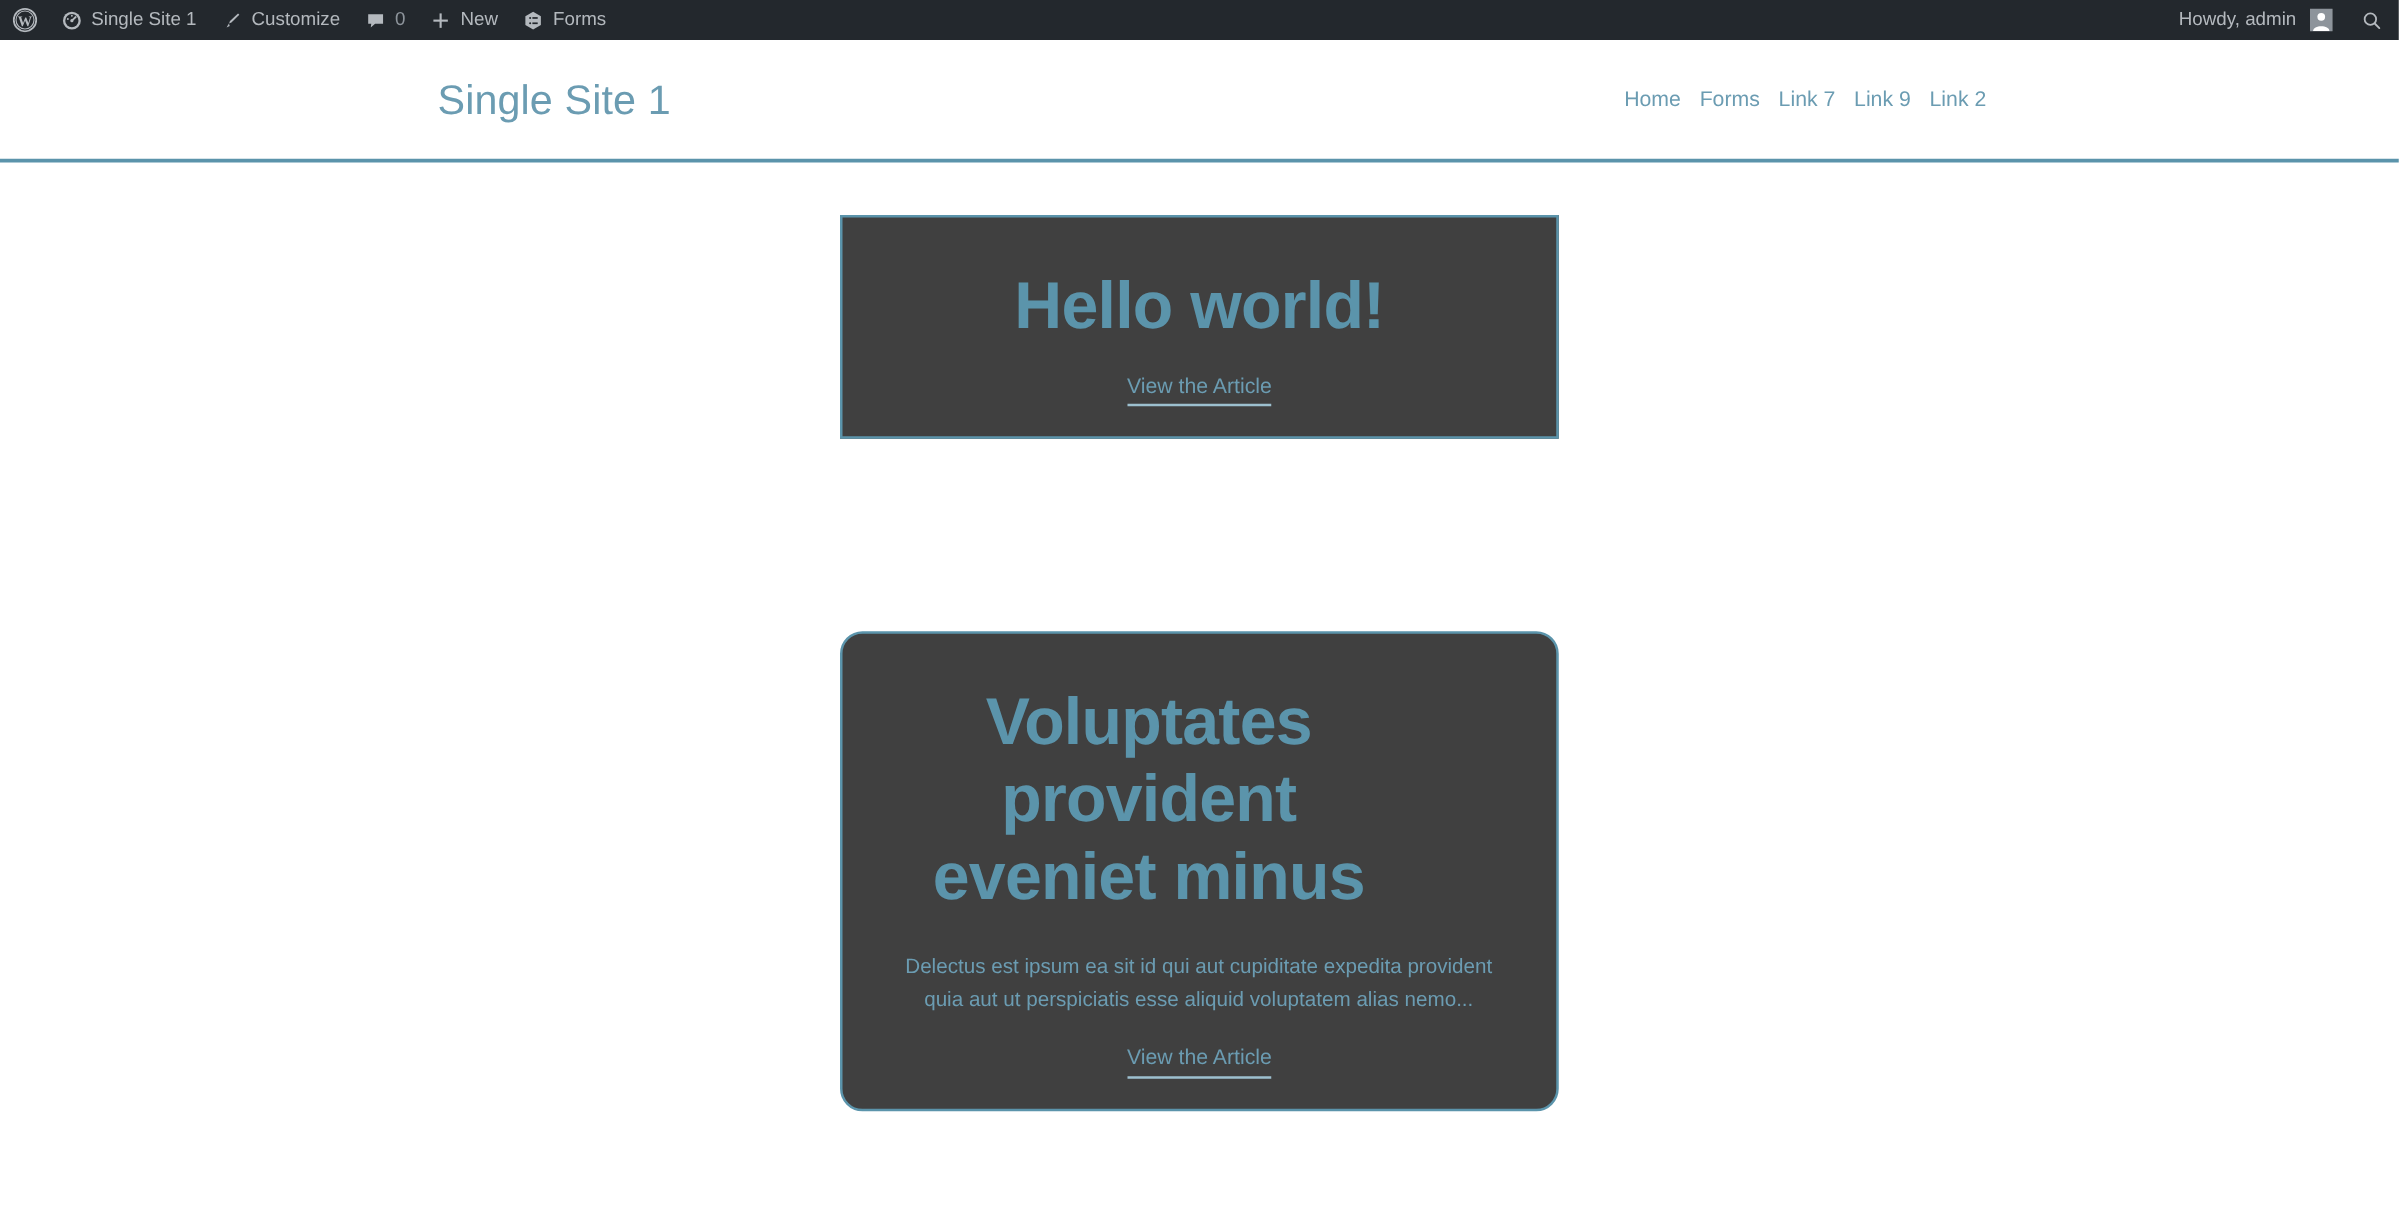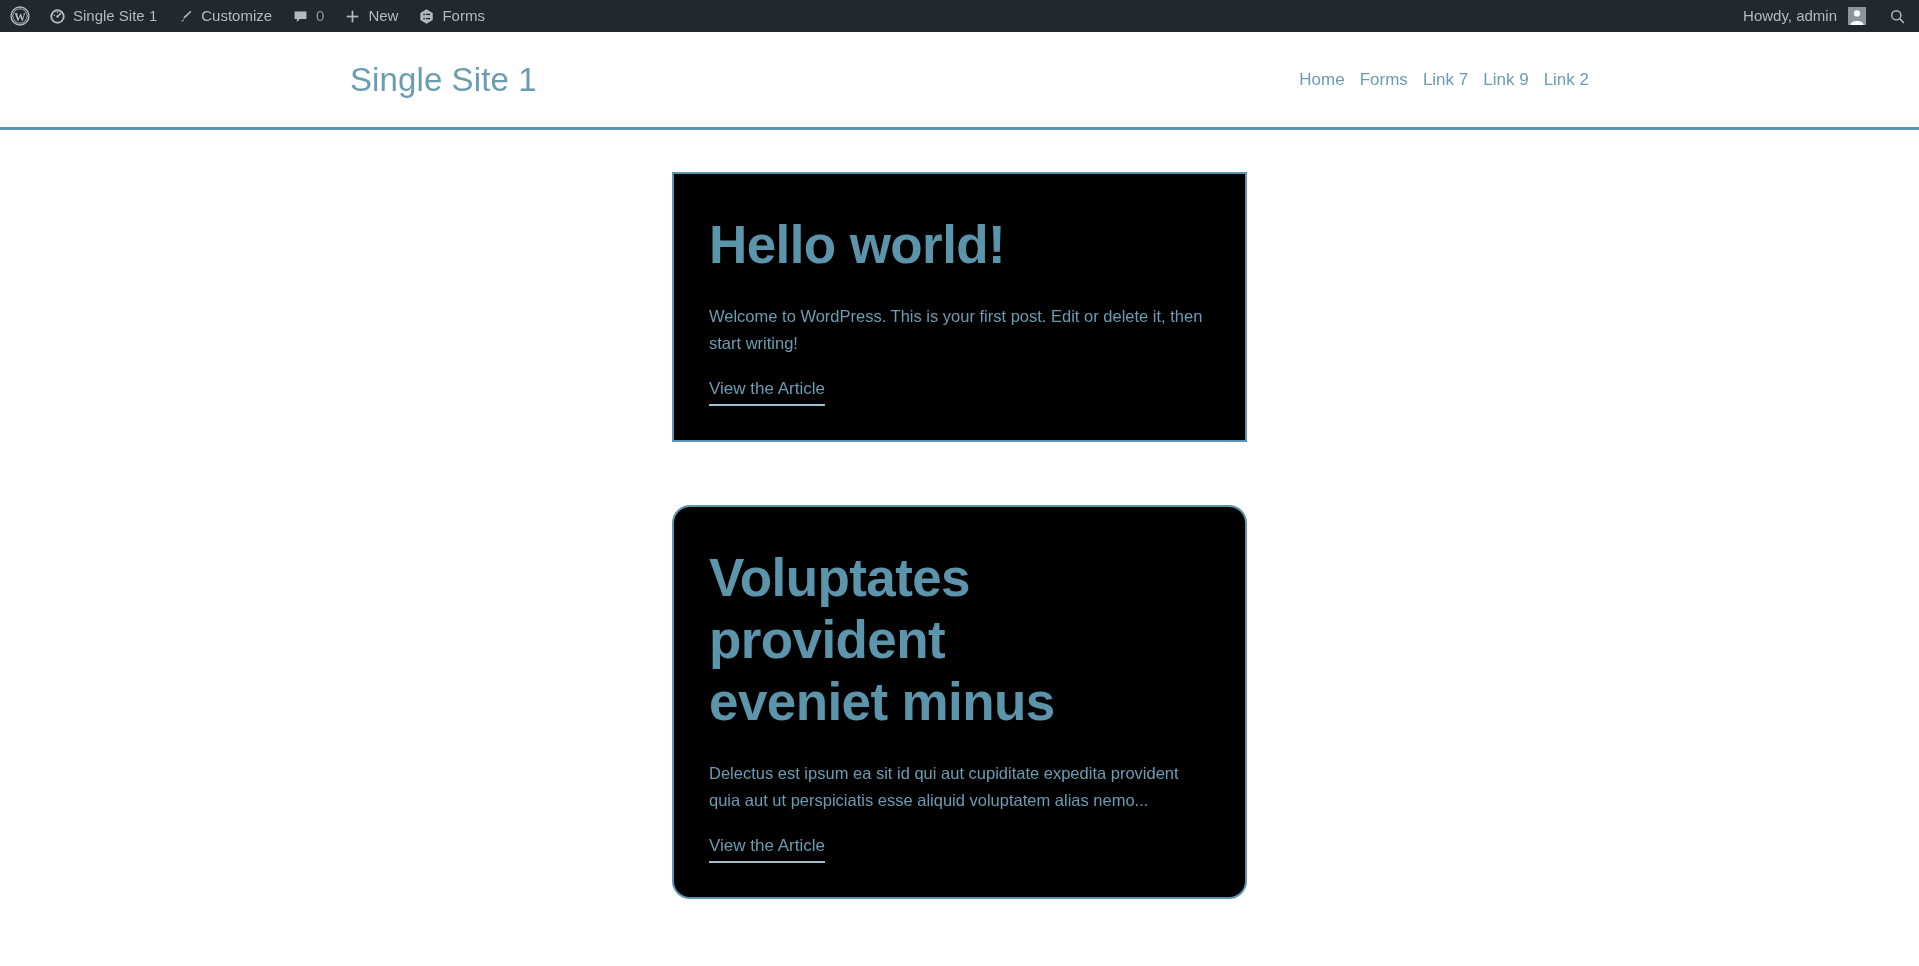--- a/index.html
+++ b/index.html
@@ -96,22 +96,23 @@
     position: absolute;
     top: 130px; left: 0;
     width: 1919px;
     height: 836px;
   }
   .post-card {
     position: absolute;
     left: 672px;
     width: 575px;
     border: 2px solid #5b94ab;
-    background: #000000;
-    padding: 40px 35px 34px 35px;
+    background: #404040;
+    padding: 40px 35px 24px 35px;
+    text-align: center;
   }
   #post-card-0 { top: 42px; }
   #post-card-1 { top: 375px; border-radius: 18px; }
 
   .post-title {
     margin: 0;
     font-size: 53px;
     line-height: 1.17;
     font-weight: bold;
     color: #5b94ab;
@@ -244,21 +245,20 @@
       <a href="#">Link 9</a>
       <a href="#">Link 2</a>
     </nav>
   </div>
 </header>
 
 <main id="content">
 
   <article id="post-card-0" class="post-card">
     <h2 class="post-title">Hello world!</h2>
-    <p class="post-excerpt">Welcome to WordPress. This is your first post. Edit or delete it, then start writing!</p>
     <a class="post-link" href="#">View the Article</a>
   </article>
 
   <article id="post-card-1" class="post-card">
     <h2 class="post-title">Voluptates provident eveniet minus</h2>
     <p class="post-excerpt">Delectus est ipsum ea sit id qui aut cupiditate expedita provident quia aut ut perspiciatis esse aliquid voluptatem alias nemo...</p>
     <a class="post-link" href="#">View the Article</a>
   </article>
 
 </main>

